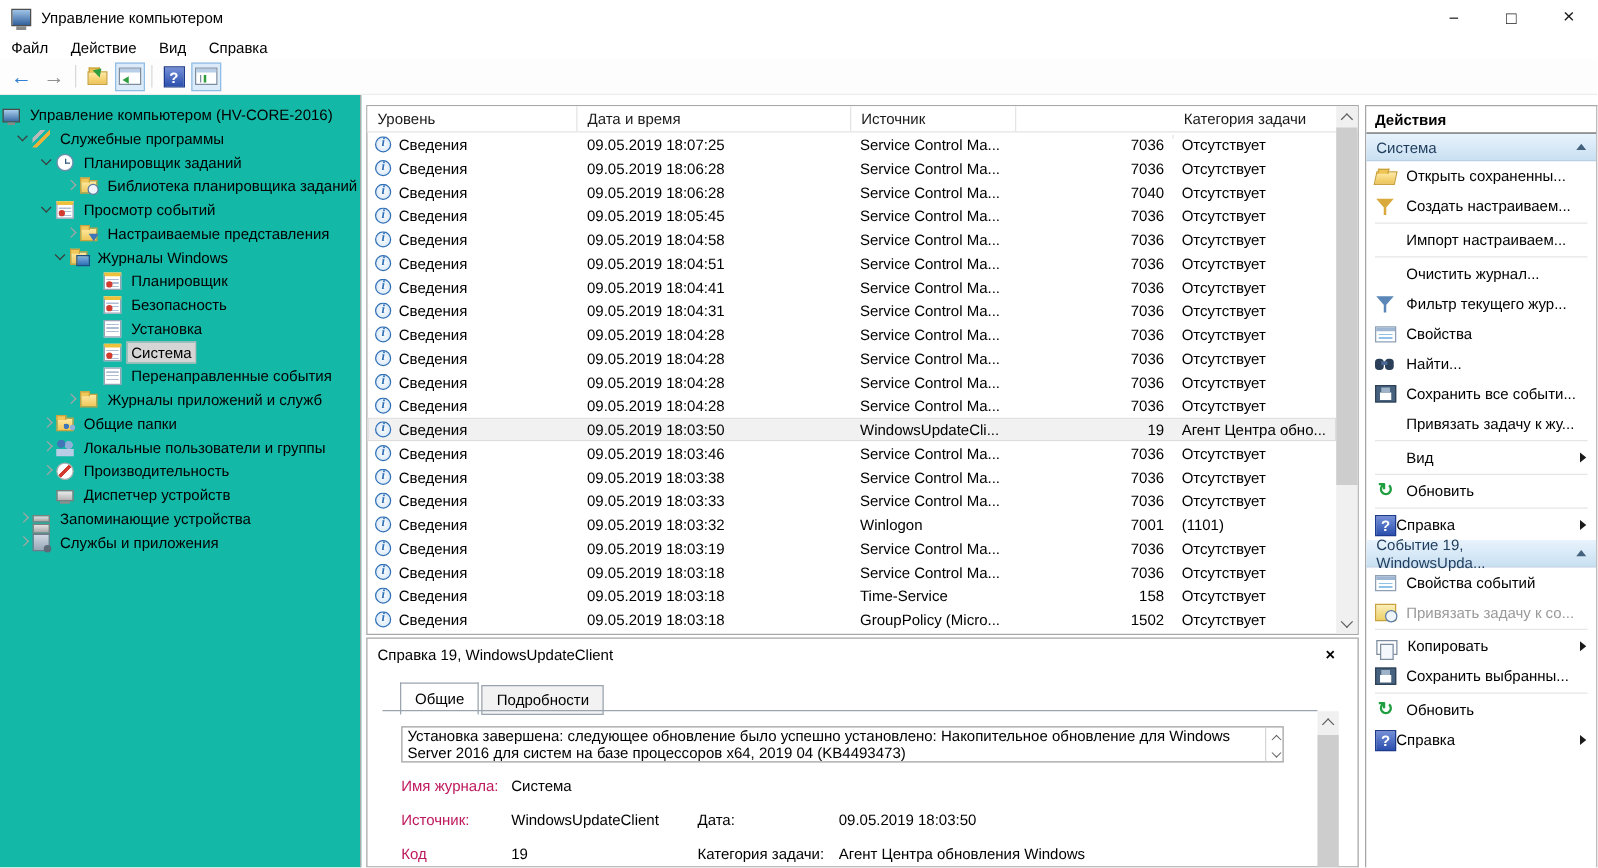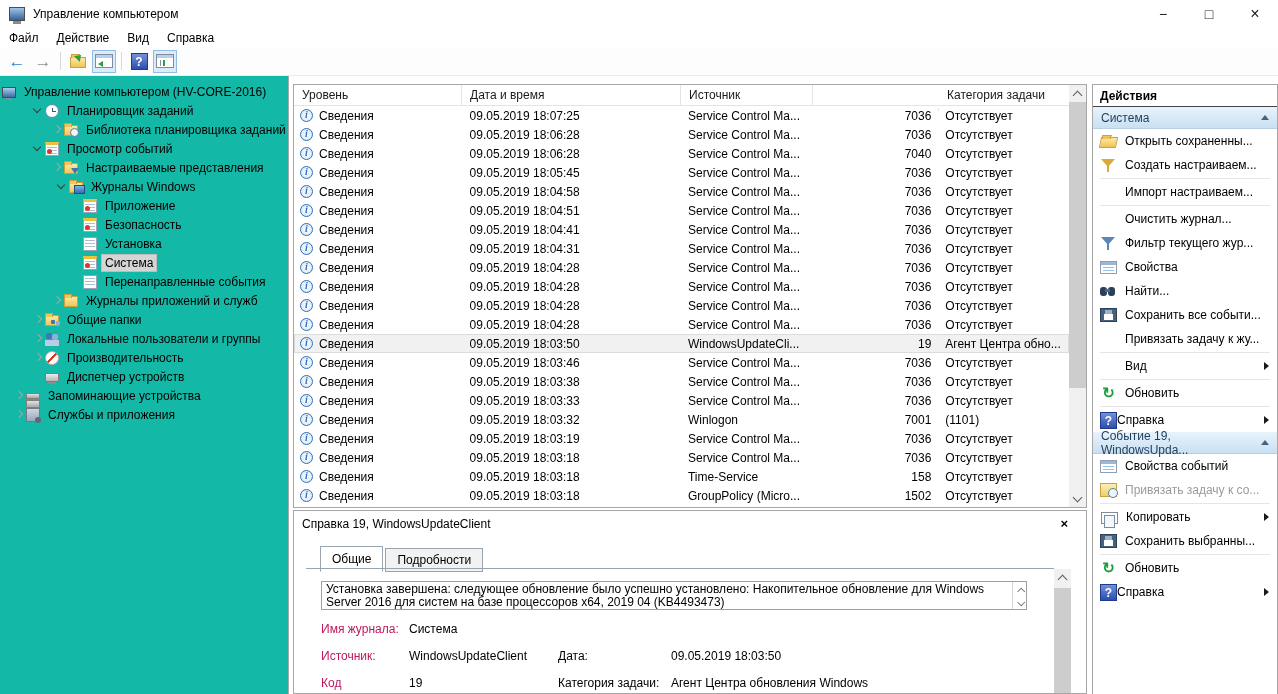--- a/index.html
+++ b/index.html
@@ -186,49 +186,54 @@
     <span class="t-btn active">
       <span class="t-win right"></span>
     </span>
   </div>
 
 <div class="tree-panel" id="tree">
     <div class="tree-row" style="padding-left: 2px;">
       <span class="icon i-computer"></span>
       <span class="tree-label">Управление компьютером (HV-CORE-2016)</span>
     </div>
+    <div class="tree-row" style="padding-left: 11px;">
+      <span class="exp e"></span>
+      <span class="icon i-tools"></span>
+      <span class="tree-label">Служебные программы</span>
+    </div>
     <div class="tree-row" style="padding-left: 30px;">
       <span class="exp e"></span>
       <span class="icon i-clock"></span>
       <span class="tree-label">Планировщик заданий</span>
     </div>
     <div class="tree-row" style="padding-left: 49px;">
       <span class="exp c"></span>
       <span class="icon i-folder ov-clock"></span>
       <span class="tree-label">Библиотека планировщика заданий</span>
     </div>
     <div class="tree-row" style="padding-left: 30px;">
       <span class="exp e"></span>
       <span class="icon i-log event"></span>
       <span class="tree-label">Просмотр событий</span>
     </div>
     <div class="tree-row" style="padding-left: 49px;">
       <span class="exp c"></span>
       <span class="icon i-folder ov-filter"></span>
       <span class="tree-label">Настраиваемые представления</span>
     </div>
-    <div class="tree-row" style="padding-left: 54px;">
+    <div class="tree-row" style="padding-left: 41px;">
       <span class="exp e"></span>
       <span class="icon i-folder ov-monitor"></span>
       <span class="tree-label">Журналы Windows</span>
     </div>
     <div class="tree-row" style="padding-left: 68px;">
       <span class="exp"></span>
       <span class="icon i-log event"></span>
-      <span class="tree-label">Приложение</span>
+      <span class="tree-label">Планировщик</span>
     </div>
     <div class="tree-row" style="padding-left: 68px;">
       <span class="exp"></span>
       <span class="icon i-log event"></span>
       <span class="tree-label">Безопасность</span>
     </div>
     <div class="tree-row" style="padding-left: 68px;">
       <span class="exp"></span>
       <span class="icon i-log"></span>
       <span class="tree-label">Установка</span>

